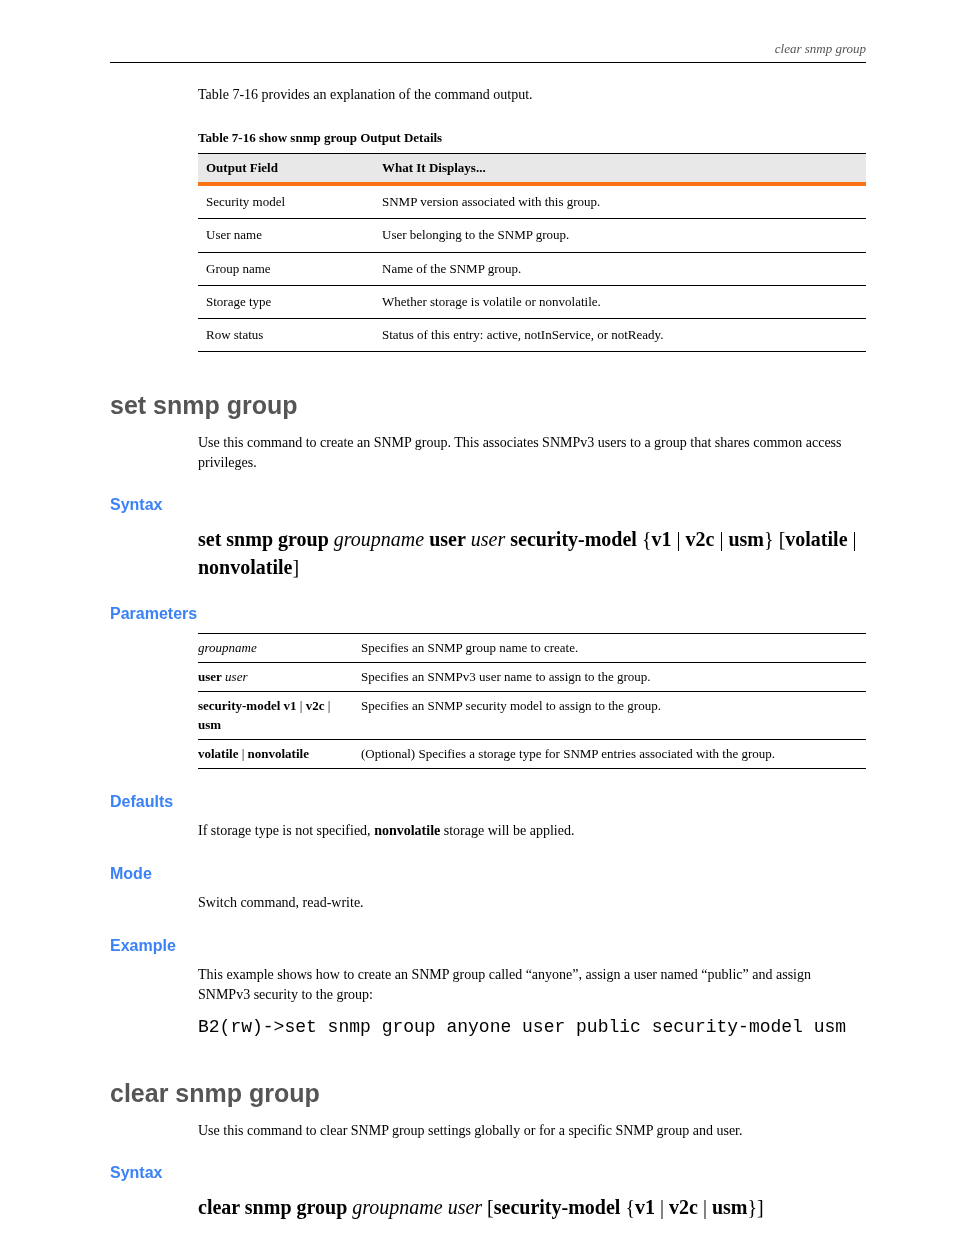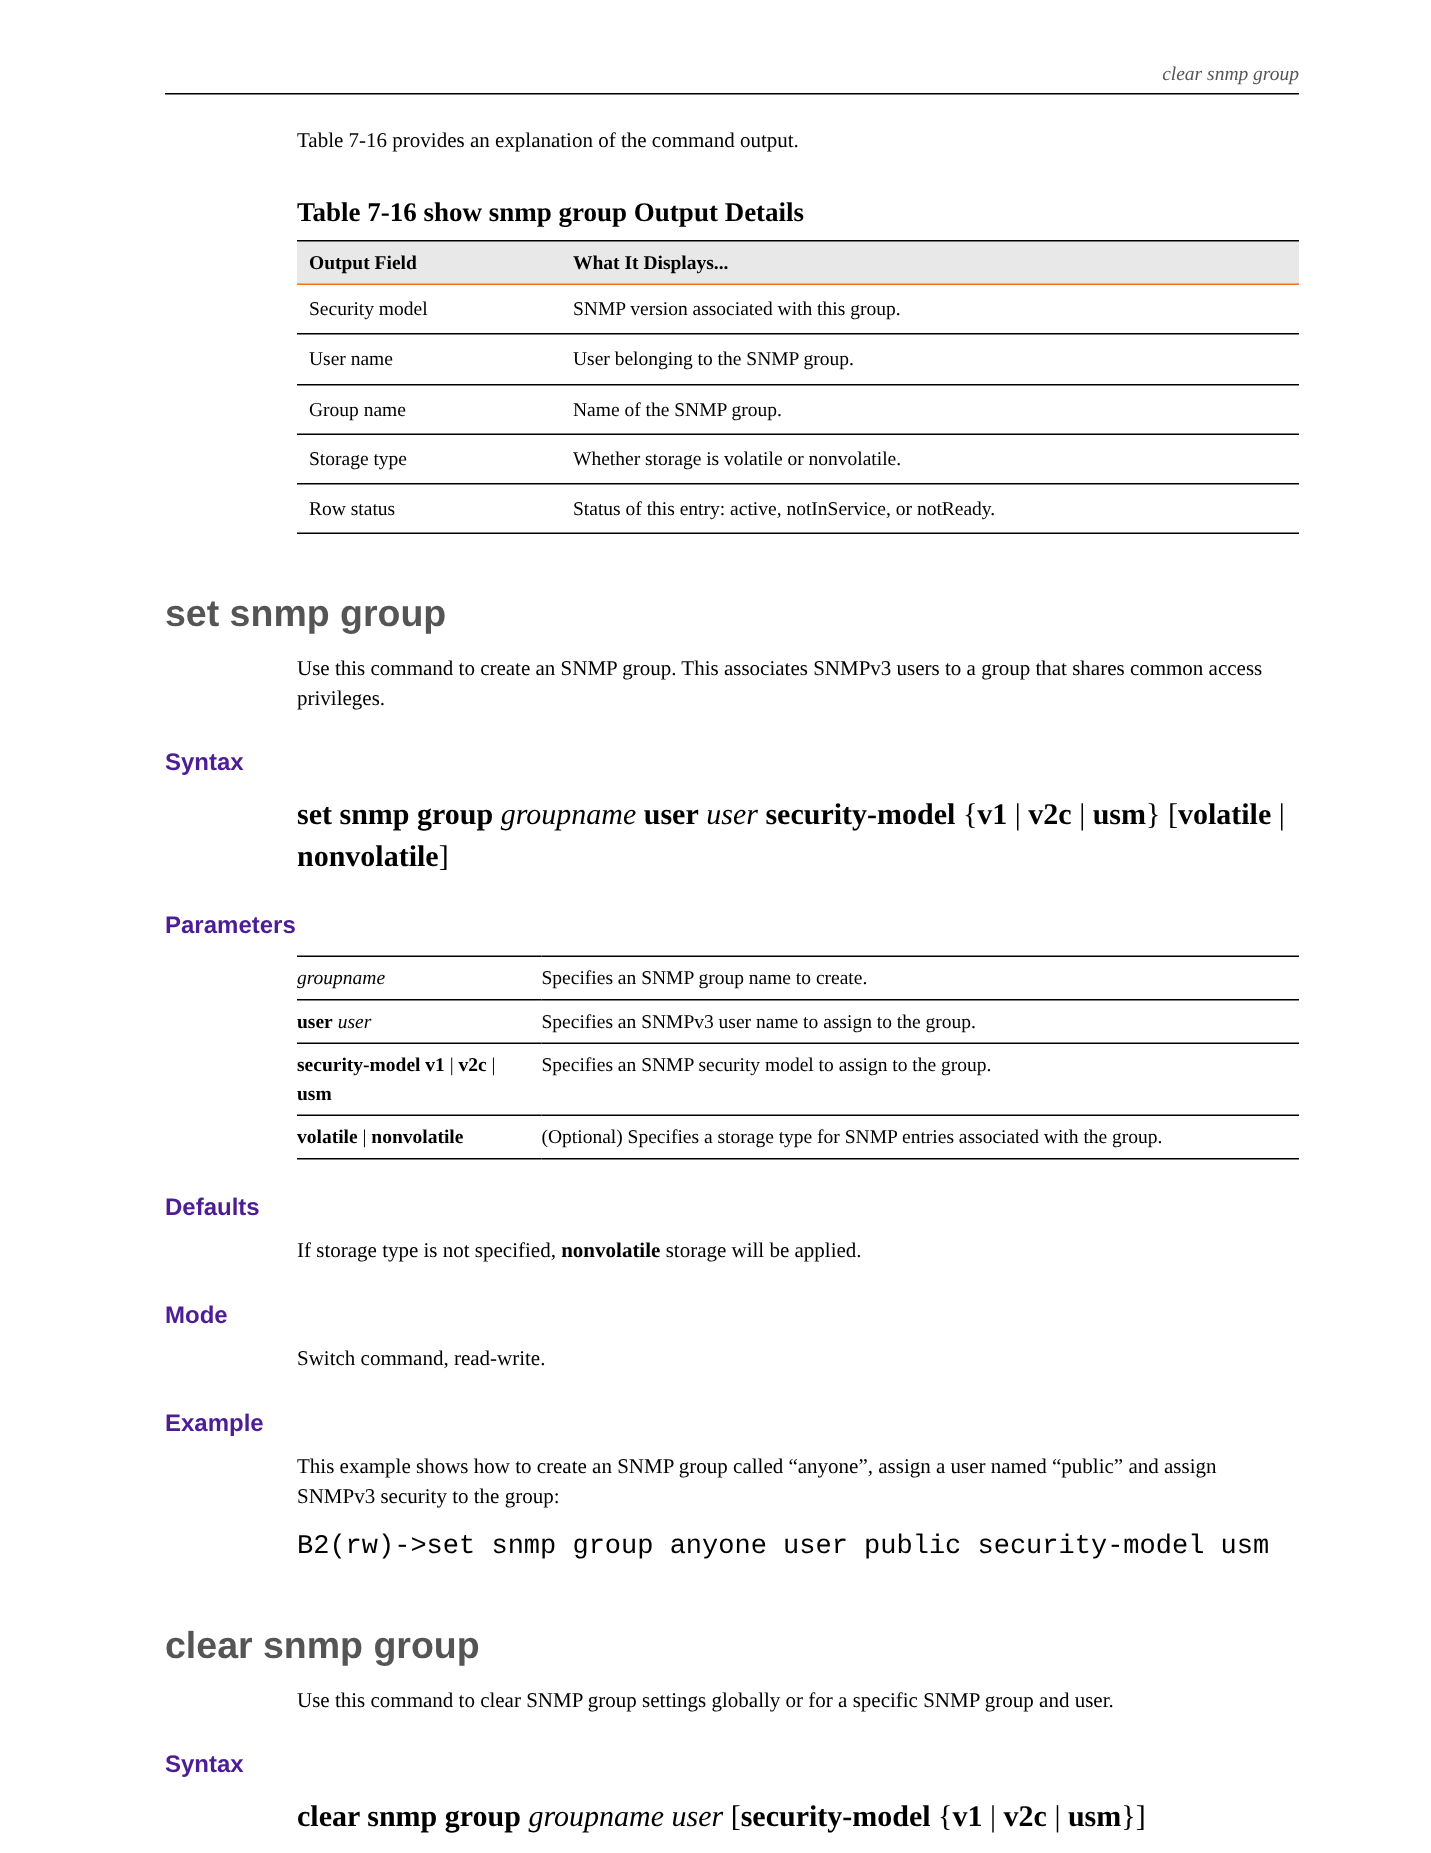--- a/index.html
+++ b/index.html
@@ -33,33 +33,33 @@
   .content {
     margin-left: 88px;
   }
   .link {
     color: #000000;
   }
   p { margin: 0 0 10px 0; }
 
   .table-title {
     font-weight: bold;
-    font-size: 18px;
+    font-size: 13px;
     margin-top: 24px;
     margin-bottom: 6px;
   }
   table {
     border-collapse: collapse;
     width: 100%;
     font-size: 13px;
   }
   table.output th {
     background: #e8e8e8;
     border-top: 1.2px solid #000;
-    border-bottom: 1px solid #f97316;
+    border-bottom: 4px solid #f97316;
     text-align: left;
     font-weight: bold;
     padding: 5px 8px;
   }
   table.output td {
     border-bottom: 1px solid #000;
     padding: 7px 8px;
     vertical-align: top;
   }
   table.output tr:last-child td {
@@ -73,21 +73,21 @@
     font-weight: bold;
     color: #555;
     margin-top: 36px;
     margin-bottom: 10px;
     margin-left: 0;
   }
   .h2 {
     font-family: "Helvetica Neue", Arial, sans-serif;
     font-size: 16px;
     font-weight: bold;
-    color: #4c1d95;
+    color: #3b82f6;
     margin-top: 22px;
     margin-bottom: 8px;
     margin-left: -88px;
   }
   .syntax {
     font-family: Liberation Serif, serif;
     font-size: 20px;
     margin: 4px 0 10px 0;
   }
   .syntax .kw { font-weight: bold; }

